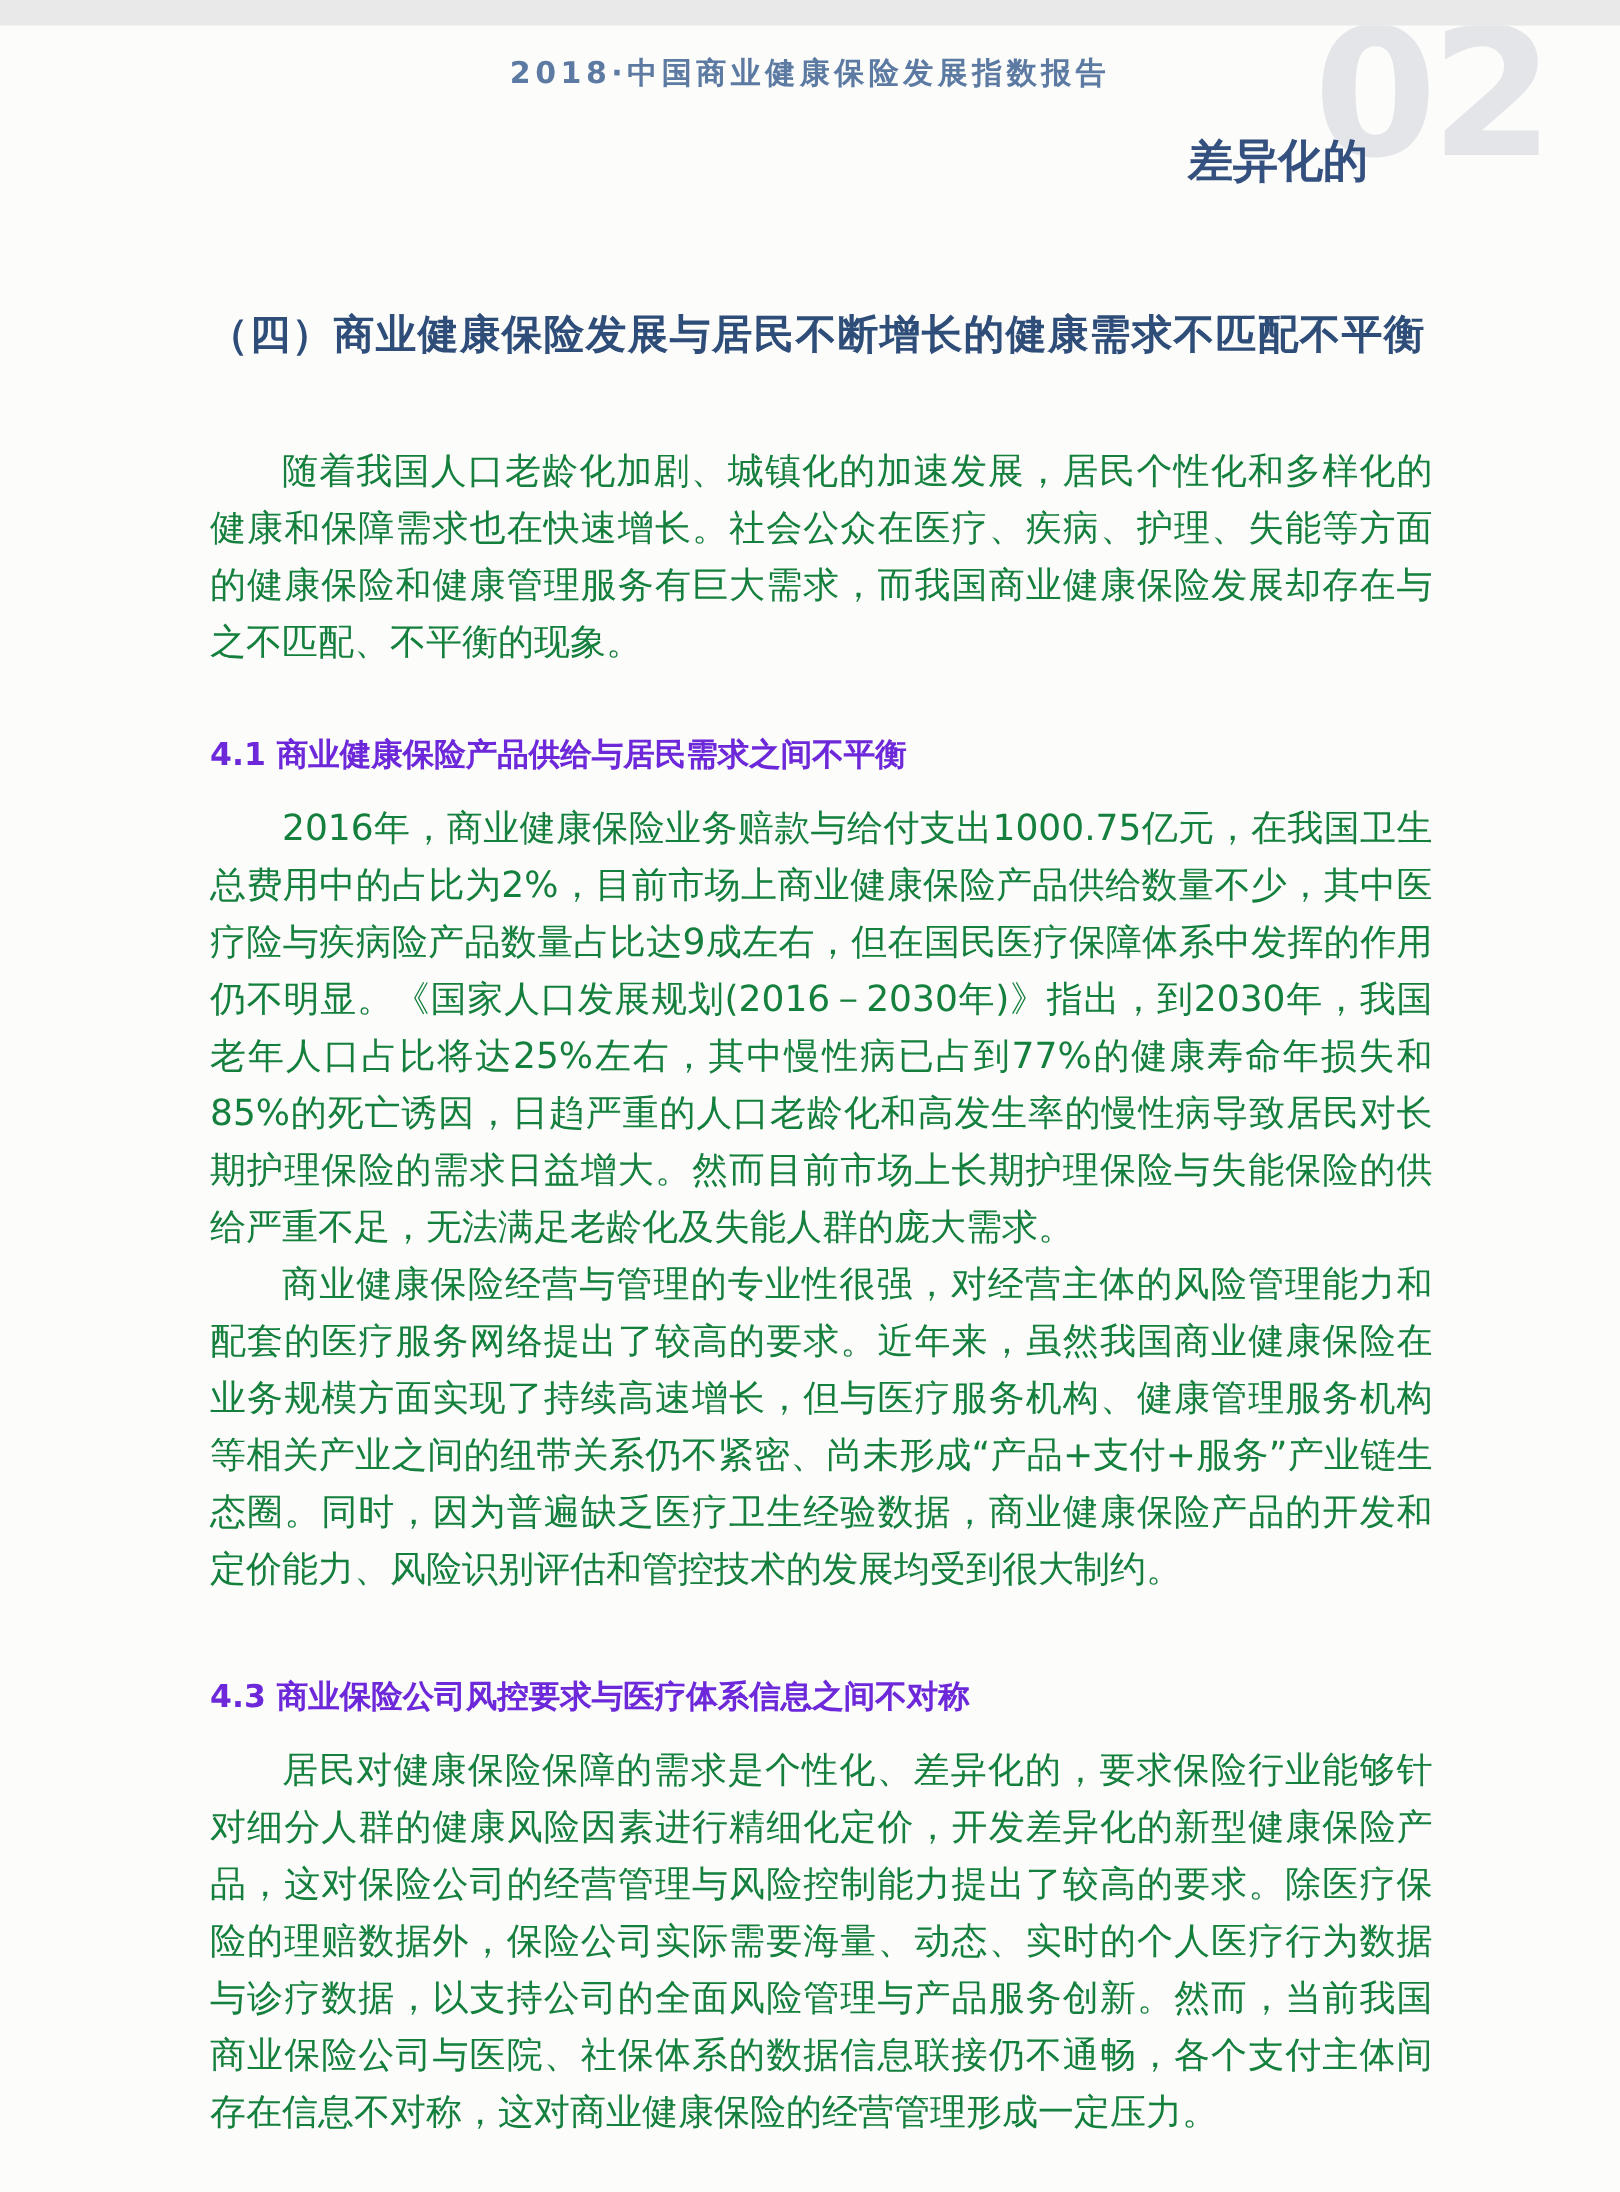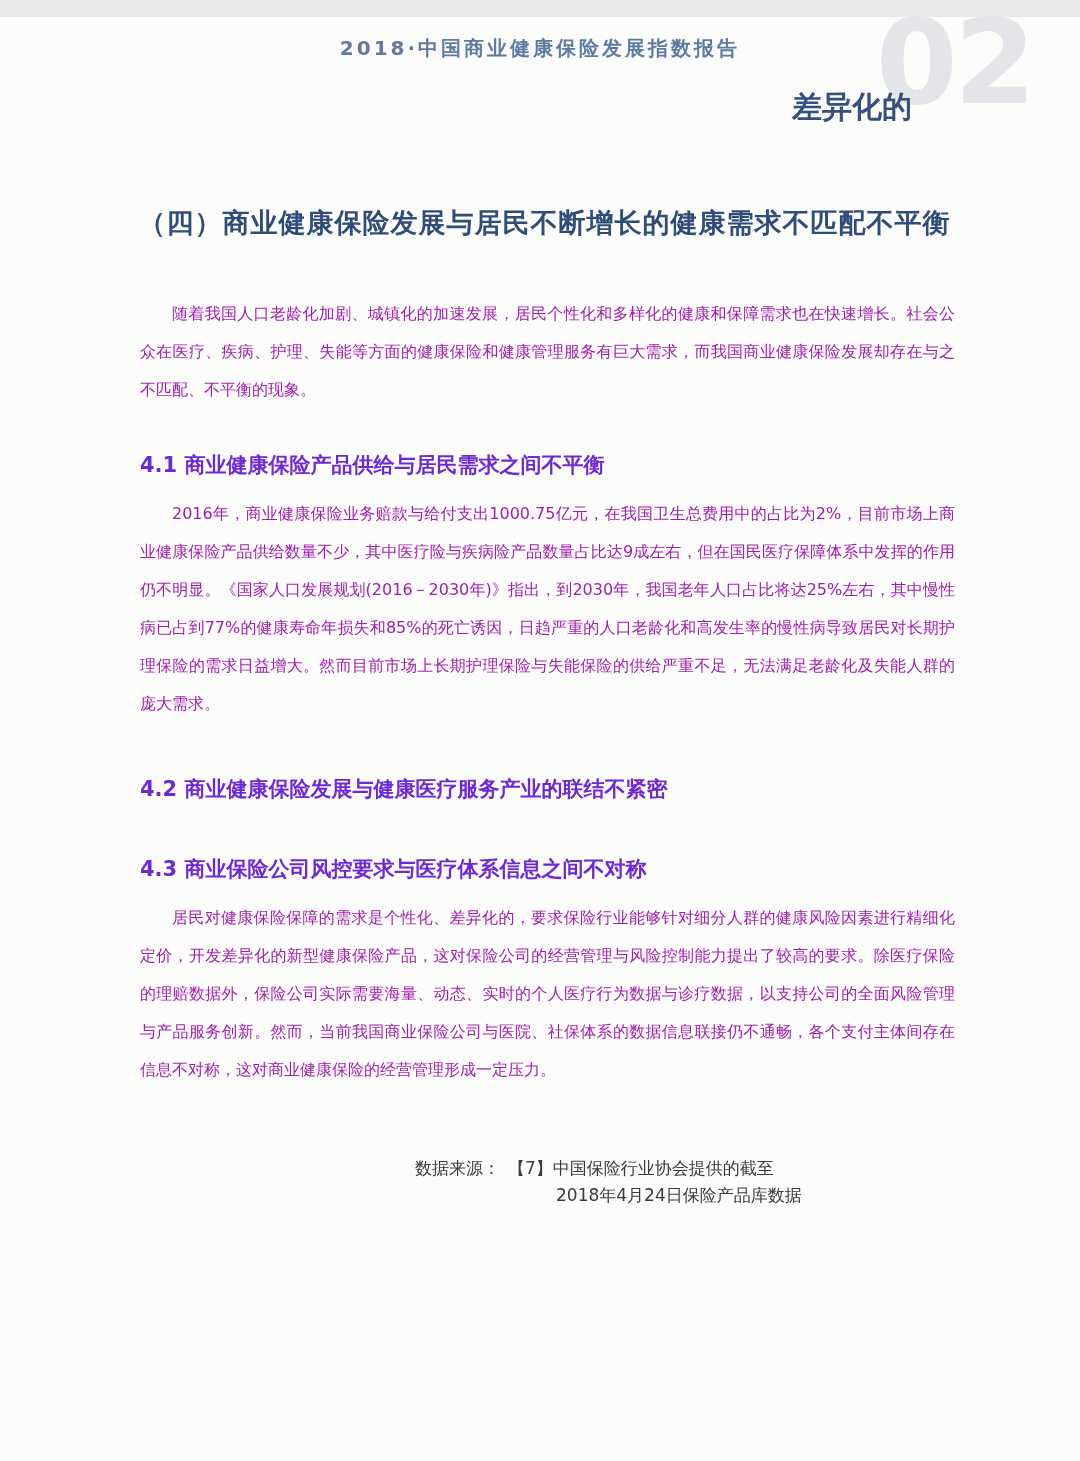--- a/index.html
+++ b/index.html
@@ -51,25 +51,25 @@
   .main-title {
     margin-top: 143px;
     margin-left: -6px;
     font-size: 27px;
     font-weight: bold;
     color: #2e4d79;
     letter-spacing: 1px;
     text-align: center;
   }
   .paragraph {
-    font-size: 16px;
+    font-size: 24px;
     line-height: 38px;
     text-align: justify;
     text-indent: 2em;
-    color: #a21caf;
+    color: #15803d;
     margin: 0;
   }
   .intro { margin-top: 54px; }
   .section-heading {
     font-size: 21px;
     font-weight: bold;
     color: #6d28d9;
     margin: 42px 0 16px 0;
   }
   .section-heading.gap-lg { margin-top: 52px; }
@@ -99,21 +99,21 @@
 
   <div class="content">
 
     <h1 class="main-title">（四）商业健康保险发展与居民不断增长的健康需求不匹配不平衡</h1>
 
     <p class="paragraph intro">随着我国人口老龄化加剧、城镇化的加速发展，居民个性化和多样化的健康和保障需求也在快速增长。社会公众在医疗、疾病、护理、失能等方面的健康保险和健康管理服务有巨大需求，而我国商业健康保险发展却存在与之不匹配、不平衡的现象。</p>
 
     <h2 class="section-heading">4.1 商业健康保险产品供给与居民需求之间不平衡</h2>
     <p class="paragraph">2016年，商业健康保险业务赔款与给付支出1000.75亿元，在我国卫生总费用中的占比为2%，目前市场上商业健康保险产品供给数量不少，其中医疗险与疾病险产品数量占比达9成左右，但在国民医疗保障体系中发挥的作用仍不明显。《国家人口发展规划(2016－2030年)》指出，到2030年，我国老年人口占比将达25%左右，其中慢性病已占到77%的健康寿命年损失和85%的死亡诱因，日趋严重的人口老龄化和高发生率的慢性病导致居民对长期护理保险的需求日益增大。然而目前市场上长期护理保险与失能保险的供给严重不足，无法满足老龄化及失能人群的庞大需求。</p>
 
-    <h2 class="section-heading gap-lg">4.2 商业健康保险发展与健康医疗服务产业的联结不紧密</h2>
+    <p class="paragraph">商业健康保险经营与管理的专业性很强，对经营主体的风险管理能力和配套的医疗服务网络提出了较高的要求。近年来，虽然我国商业健康保险在业务规模方面实现了持续高速增长，但与医疗服务机构、健康管理服务机构等相关产业之间的纽带关系仍不紧密、尚未形成“产品+支付+服务”产业链生态圈。同时，因为普遍缺乏医疗卫生经验数据，商业健康保险产品的开发和定价能力、风险识别评估和管控技术的发展均受到很大制约。</p>
 
     <h2 class="section-heading gap-lg">4.3 商业保险公司风控要求与医疗体系信息之间不对称</h2>
     <p class="paragraph">居民对健康保险保障的需求是个性化、差异化的，要求保险行业能够针对细分人群的健康风险因素进行精细化定价，开发差异化的新型健康保险产品，这对保险公司的经营管理与风险控制能力提出了较高的要求。除医疗保险的理赔数据外，保险公司实际需要海量、动态、实时的个人医疗行为数据与诊疗数据，以支持公司的全面风险管理与产品服务创新。然而，当前我国商业保险公司与医院、社保体系的数据信息联接仍不通畅，各个支付主体间存在信息不对称，这对商业健康保险的经营管理形成一定压力。</p>
 
   </div>
 
   <div class="source-block">
     <div class="source-label">数据来源：</div>
     <div class="source-lines">
       <div class="source-line">【7】中国保险行业协会提供的截至</div>

